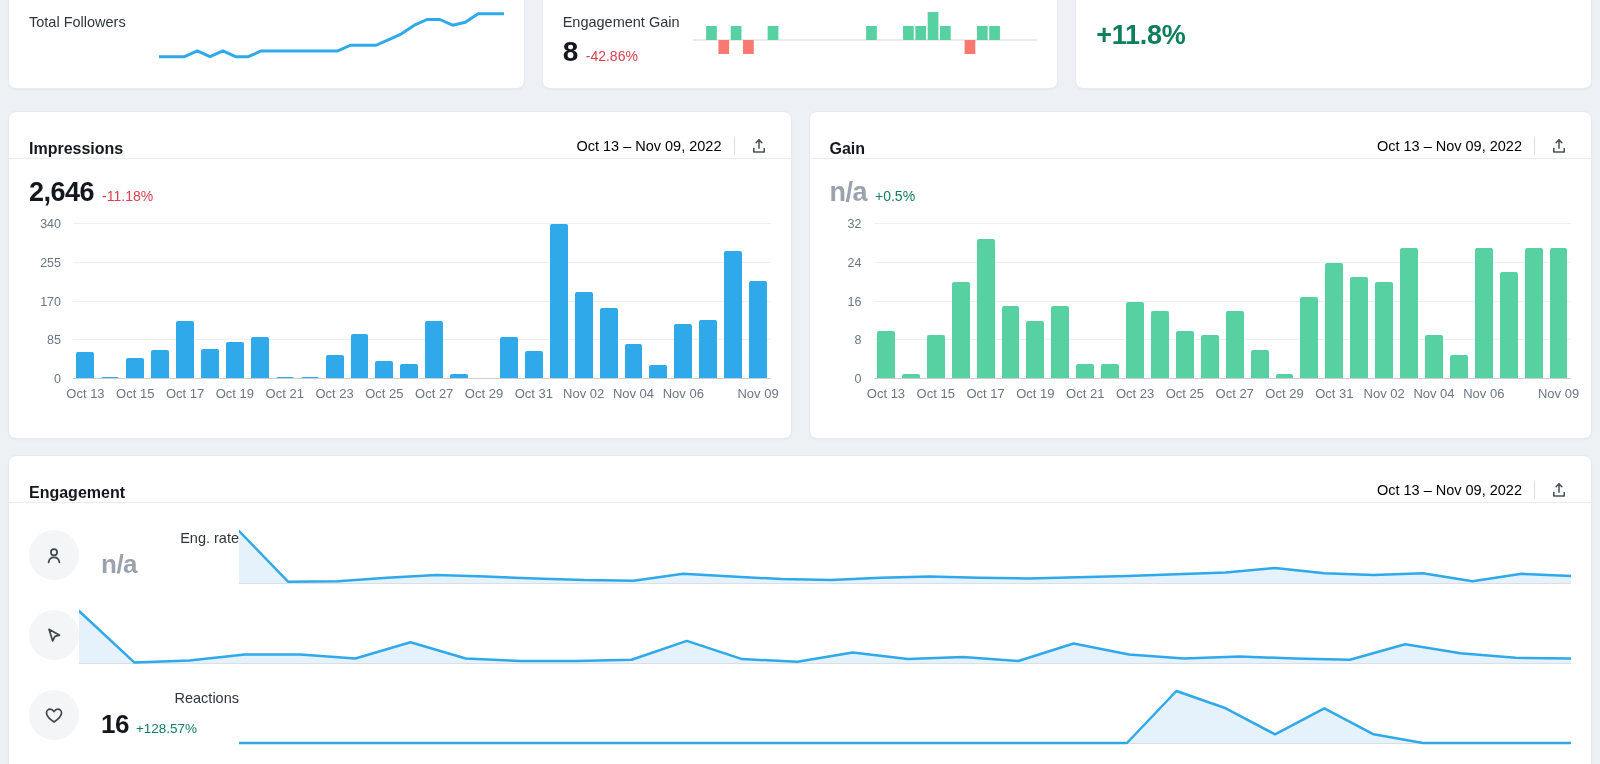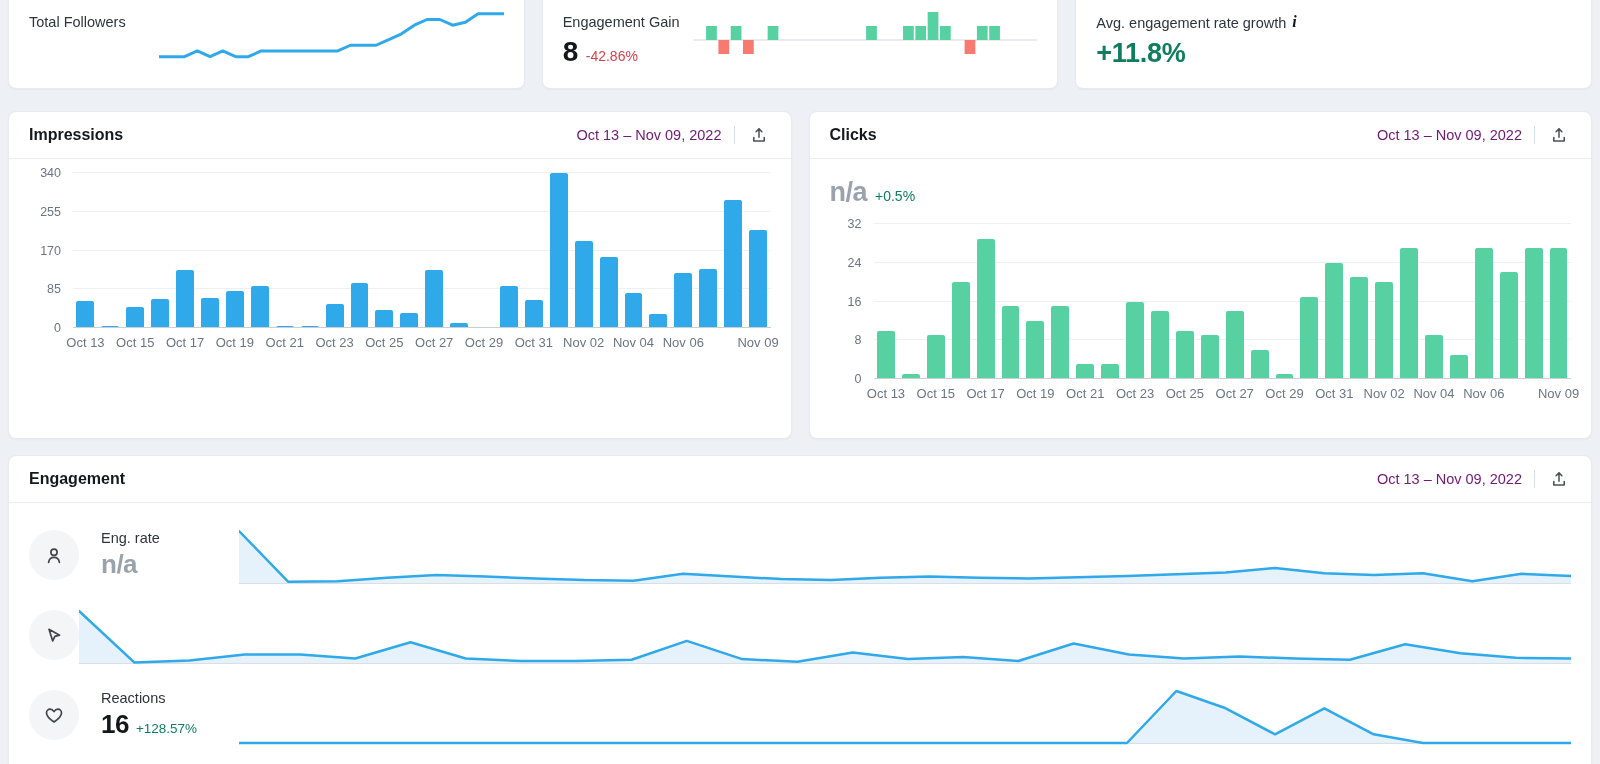--- a/index.html
+++ b/index.html
@@ -18,24 +18,24 @@
   .neg{color:#d9404e;}
   .spark-wrap{position:absolute;left:150px;right:20px;top:14px;bottom:14px;}
   .spark-wrap svg{width:100%;height:100%;display:block;}
   .big-green{font-size:27px;font-weight:700;color:#0e7e5e;letter-spacing:-.3px;margin-top:6px;}
   .info-i{display:inline-block;font-family:"Liberation Serif",serif;font-style:italic;font-weight:700;font-size:16px;margin-left:6px;color:#14181d;transform:translateY(-1px);}
 
   
   .mid-row{display:flex;gap:17px;padding:0 8px;margin-top:22px;}
   .panel{overflow:hidden;}
   .panel.half{flex:1;height:326px;}
-  .panel-header{display:flex;align-items:center;height:46px;padding:0 20px;border-bottom:1px solid #e9ecf0;}
+  .panel-header{display:flex;align-items:flex-end;height:46px;padding:0 20px;border-bottom:1px solid #e9ecf0;}
   .panel-title{font-size:16px;font-weight:700;color:#14181d;}
   .panel-right{margin-left:auto;display:flex;align-items:center;gap:12px;}
-  .date-range{font-size:14.5px;color:#701a75;}
+  .date-range{font-size:14.5px;color:#000000;}
   .vsep{width:1px;height:18px;background:#d8dde2;}
   .export-btn{display:flex;align-items:center;justify-content:center;width:24px;height:24px;cursor:pointer;background:none;border:none;padding:0;}
   .panel-body{padding:14px 20px 0 20px;}
   .big-row{display:flex;align-items:baseline;gap:8px;margin:4px 0 16px 0;}
   .big-num{font-size:27px;font-weight:700;letter-spacing:-.5px;color:#14181d;}
   .na{color:#9aa3ad;}
 
   
   .chart-wrap{display:flex;}
   .y-axis{position:relative;width:44px;height:155px;flex:none;}
@@ -46,21 +46,21 @@
   .gridline.baseline{background:#c9cfd6;z-index:2;}
   .bar{position:absolute;bottom:0;border-radius:2px 2px 0 0;z-index:1;}
   .x-labels{position:relative;height:26px;margin-top:7px;}
   .xtick{position:absolute;top:0;transform:translateX(-50%);font-size:13px;color:#6b7683;white-space:nowrap;}
 
   
   .eng-panel{margin:16px 8px 0 8px;height:320px;}
   .eng-row{display:flex;align-items:center;padding:0 20px;height:80px;}
   .eng-row.first{margin-top:12px;}
   .eng-icon-circle{width:50px;height:50px;border-radius:50%;background:#f3f5f7;display:flex;align-items:center;justify-content:center;flex:none;}
-  .eng-meta{width:138px;padding-left:22px;flex:none;}
+  .eng-meta{width:138px;padding-left:22px;flex:none;text-align:right;}
   .eng-label{font-size:14.5px;color:#2e353c;}
   .eng-value-row{display:flex;align-items:baseline;gap:7px;margin-top:3px;}
   .eng-value{font-size:26px;font-weight:700;letter-spacing:-.5px;color:#14181d;}
   .eng-value.na{color:#9aa3ad;}
   .eng-chart{flex:1;min-width:0;}
   .eng-chart svg{width:100%;height:62px;display:block;}
 </style>
 </head>
 <body>
 
@@ -102,21 +102,20 @@
             <rect x="250.8" width="10.9" y="20" height="14" fill="#57d1a1"></rect>
             <rect x="275.8" width="10.9" y="34" height="14" fill="#f8796f"></rect>
             <rect x="288.3" width="10.9" y="20" height="14" fill="#57d1a1"></rect>
             <rect x="300.8" width="10.9" y="20" height="14" fill="#57d1a1"></rect>
           </svg>
       </div>
     </div>
 
     <div class="card sum-card">
       <div class="inner">
-        <div class="sum-label"><span>Avg. engagement rate growth</span><span class="info-i">i</span></div>
         <div class="big-green">+11.8%</div>
       </div>
     </div>
   </div>
 
   <div class="mid-row">
 
     <div class="card panel half">
       <div class="panel-header">
         <div class="panel-title">Impressions</div>
@@ -126,20 +125,24 @@
           <button class="export-btn">
             <svg width="18" height="18" viewBox="0 0 20 20" fill="none" stroke="#4a5158" stroke-width="1.7" stroke-linecap="round" stroke-linejoin="round">
               <path d="M10 12.5 V3.5"></path>
                 <path d="M6.8 6.4 L10 3.2 L13.2 6.4"></path>
                 <path d="M4.2 12.8 v3.8 h11.6 v-3.8"></path>
             </svg>
           </button>
         </div>
       </div>
       <div class="panel-body">
+        <div class="big-row">
+          <span class="big-num">2,646</span>
+          <span class="delta neg">-11.18%</span>
+        </div>
         <div class="chart-wrap">
           <div class="y-axis">
               <div class="ytick" style="bottom: 0%;">0</div>
               <div class="ytick" style="bottom: 25%;">85</div>
               <div class="ytick" style="bottom: 50%;">170</div>
               <div class="ytick" style="bottom: 75%;">255</div>
               <div class="ytick" style="bottom: 100%;">340</div>
             </div>
           <div class="plot-col">
             <div class="plot">
@@ -193,21 +196,21 @@
                 <div class="xtick" style="left: 87.5%;">Nov 06</div>
                 <div class="xtick" style="left: 98.2143%;">Nov 09</div>
               </div>
           </div>
         </div>
       </div>
     </div>
 
     <div class="card panel half">
       <div class="panel-header">
-        <div class="panel-title">Clicks</div>
+        <div class="panel-title">Gain</div>
         <div class="panel-right">
           <span class="date-range">Oct 13 – Nov 09, 2022</span>
           <span class="vsep"></span>
           <button class="export-btn">
             <svg width="18" height="18" viewBox="0 0 20 20" fill="none" stroke="#4a5158" stroke-width="1.7" stroke-linecap="round" stroke-linejoin="round">
               <path d="M10 12.5 V3.5"></path>
                 <path d="M6.8 6.4 L10 3.2 L13.2 6.4"></path>
                 <path d="M4.2 12.8 v3.8 h11.6 v-3.8"></path>
             </svg>
           </button>

